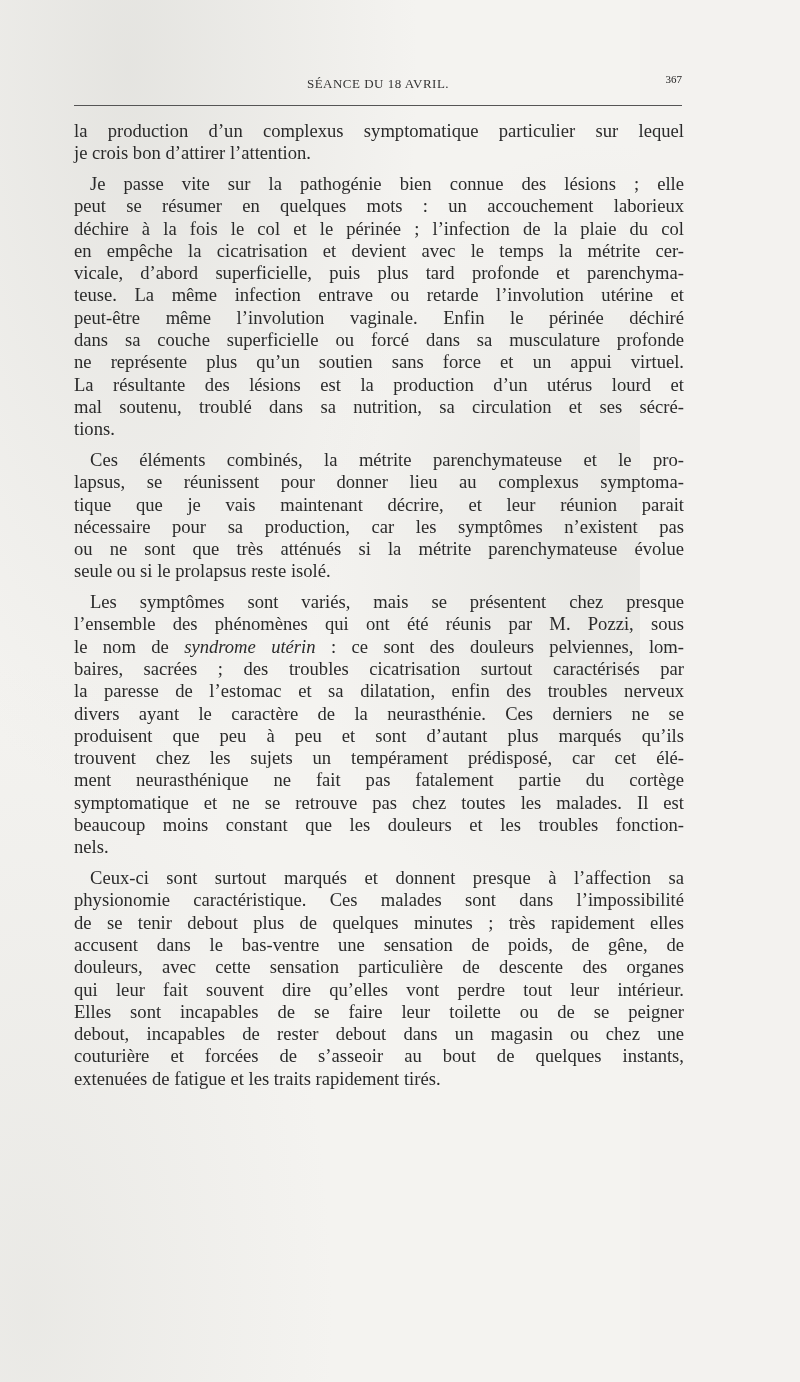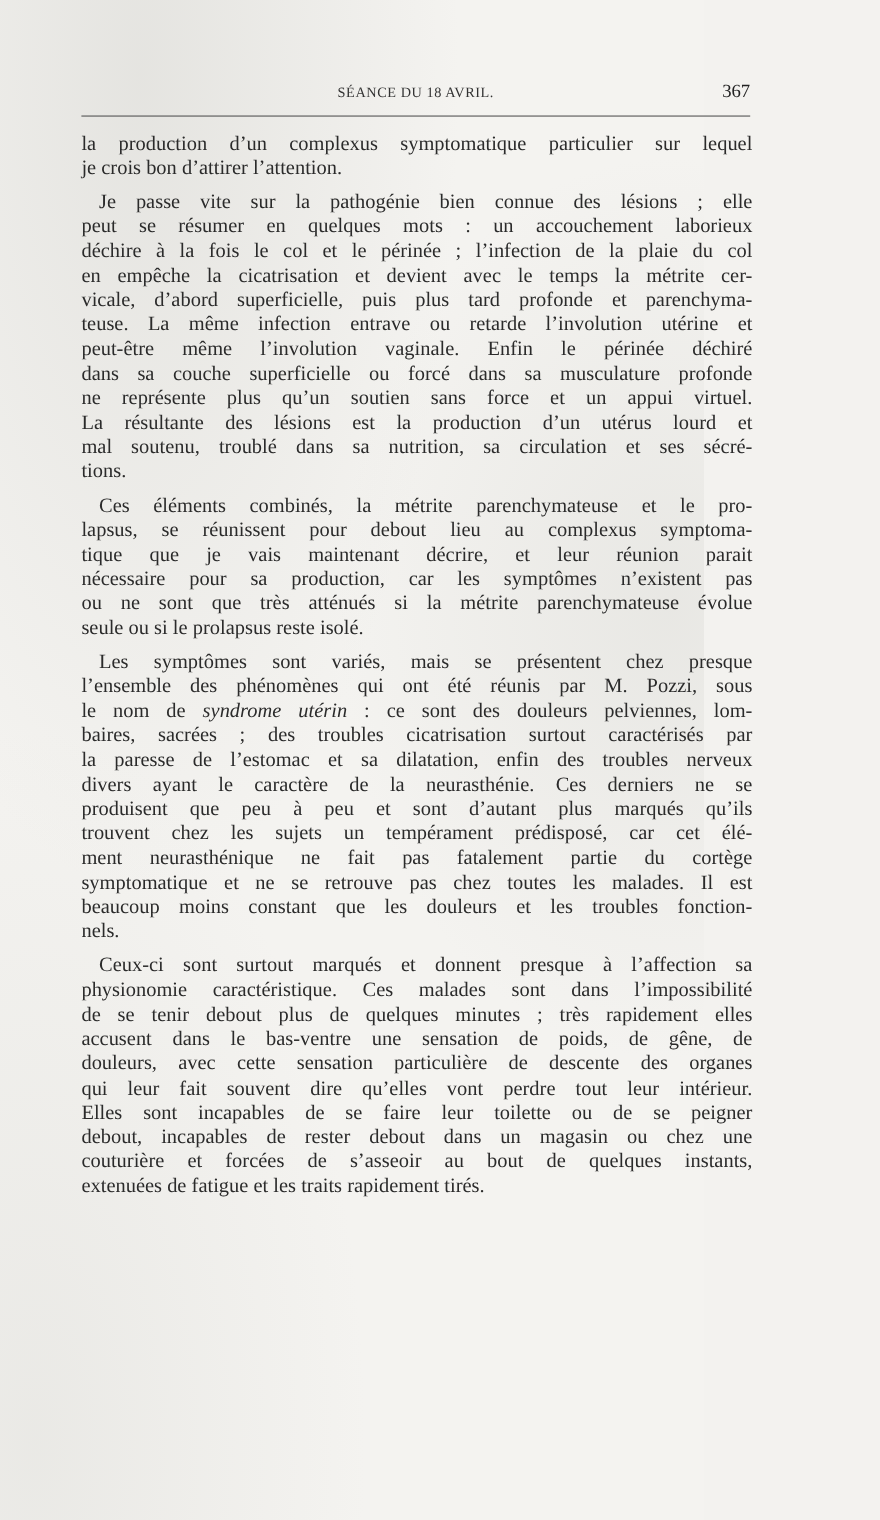--- a/index.html
+++ b/index.html
@@ -20,21 +20,21 @@
   }
   .header {
     position: absolute; left: 74px; top: 70px; width: 608px; height: 30px;
   }
   .running-head {
     position: absolute; left: 0; right: 0; top: 6px; text-align: center;
     font-size: 13px; letter-spacing: 0.5px; font-variant: small-caps;
     font-family: "Liberation Serif", serif; color: #333;
   }
   .folio {
-    position: absolute; right: 0; top: 3px; font-size: 17px;
+    position: absolute; right: 0; top: 3px; font-size: 11px;
     font-family: "Liberation Serif", serif; color: #222;
   }
   .rule {
     position: absolute; left: 74px; top: 105px; width: 608px; height: 0;
     border-top: 1.5px solid #555;
   }
   .body-text {
     position: absolute; left: 74px; top: 120px; width: 610px;
     font-family: "Liberation Serif", serif;
     font-size: 18.6px; line-height: 22.3px; color: #2b2b2b;
@@ -73,21 +73,21 @@
       <span class="line">peut-être même l’involution vaginale. Enfin le périnée déchiré</span>
       <span class="line">dans sa couche superficielle ou forcé dans sa musculature profonde</span>
       <span class="line">ne représente plus qu’un soutien sans force et un appui virtuel.</span>
       <span class="line">La résultante des lésions est la production d’un utérus lourd et</span>
       <span class="line">mal soutenu, troublé dans sa nutrition, sa circulation et ses sécré-</span>
       <span class="line last">tions.</span>
     </p>
 
     <p class="para">
       <span class="line indent">Ces éléments combinés, la métrite parenchymateuse et le pro-</span>
-      <span class="line">lapsus, se réunissent pour debout lieu au complexus symptoma-</span>
+      <span class="line">lapsus, se réunissent pour donner lieu au complexus symptoma-</span>
       <span class="line">tique que je vais maintenant décrire, et leur réunion parait</span>
       <span class="line">nécessaire pour sa production, car les symptômes n’existent pas</span>
       <span class="line">ou ne sont que très atténués si la métrite parenchymateuse évolue</span>
       <span class="line last">seule ou si le prolapsus reste isolé.</span>
     </p>
 
     <p class="para">
       <span class="line indent">Les symptômes sont variés, mais se présentent chez presque</span>
       <span class="line">l’ensemble des phénomènes qui ont été réunis par M. Pozzi, sous</span>
       <span class="line"><span>le nom de </span><em>syndrome utérin</em><span> : ce sont des douleurs pelviennes, lom-</span></span>

